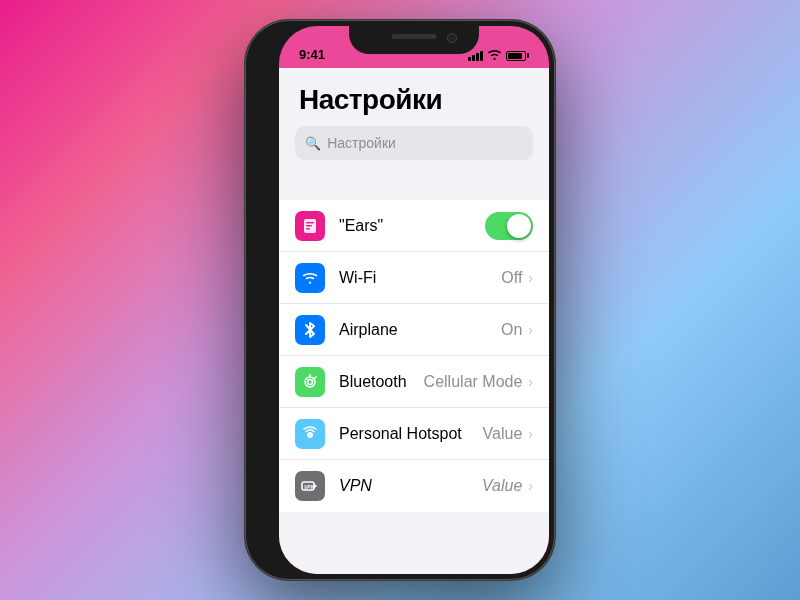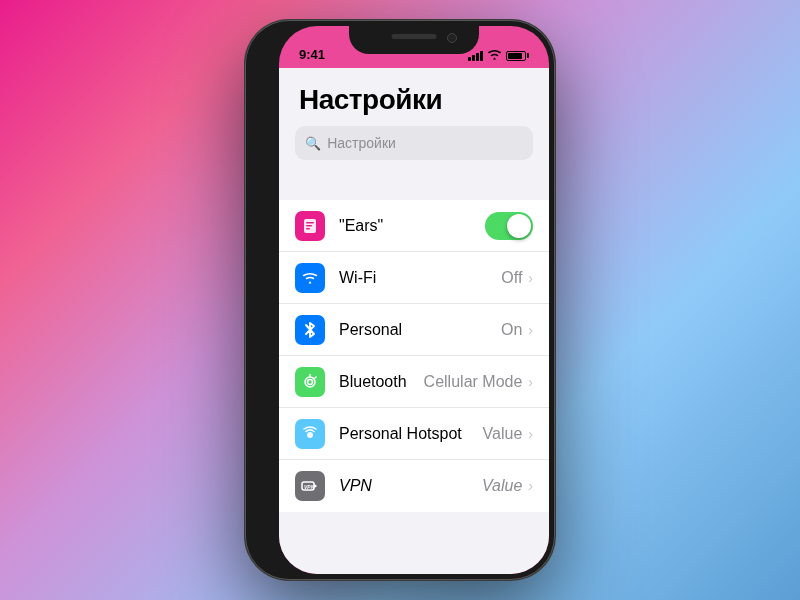--- a/index.html
+++ b/index.html
@@ -389,21 +389,21 @@
             <span class="row-value">Off</span>
             <span class="chevron">›</span>
           </div>
 
           <div class="list-row">
             <div class="row-icon icon-bluetooth">
               <svg width="14" height="18" viewBox="0 0 14 18" fill="none">
                 <path d="M3 4 L11 13 L7 16 L7 2 L11 5 L3 13" stroke="white" stroke-width="2" fill="none" stroke-linecap="round" stroke-linejoin="round"></path>
               </svg>
             </div>
-            <span class="row-label">Personal</span>
+            <span class="row-label">Airplane</span>
             <span class="row-value">On</span>
             <span class="chevron">›</span>
           </div>
 
           <div class="list-row">
             <div class="row-icon icon-green">
               <svg width="18" height="16" viewBox="0 0 18 16" fill="none">
                 <circle cx="9" cy="8" r="5" stroke="white" stroke-width="1.5" fill="none"></circle>
                 <circle cx="9" cy="8" r="2.5" stroke="white" stroke-width="1.5" fill="none"></circle>
                 <line x1="9" y1="3" x2="9" y2="0" stroke="white" stroke-width="1.5"></line>

